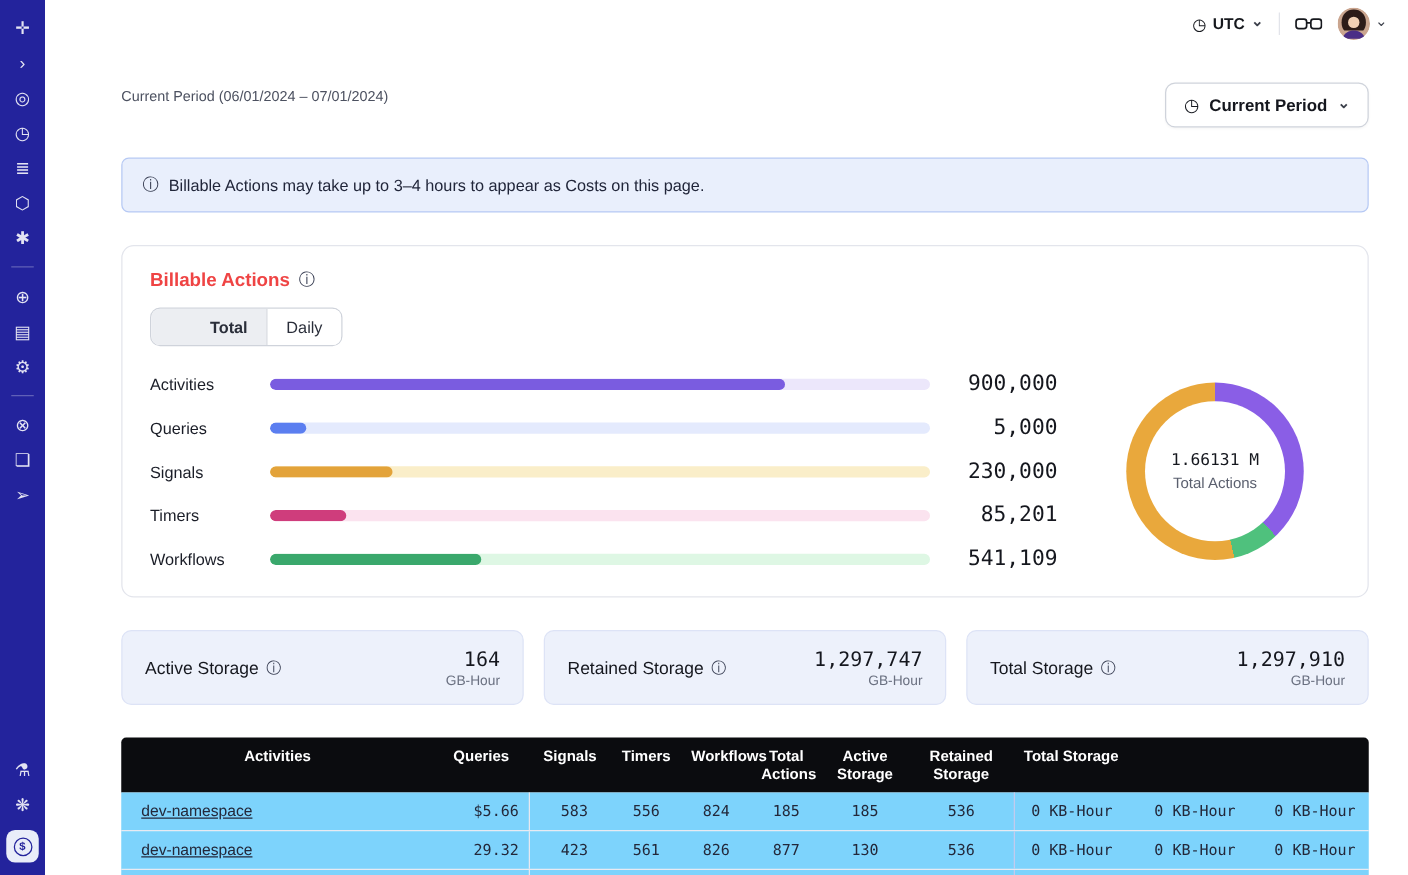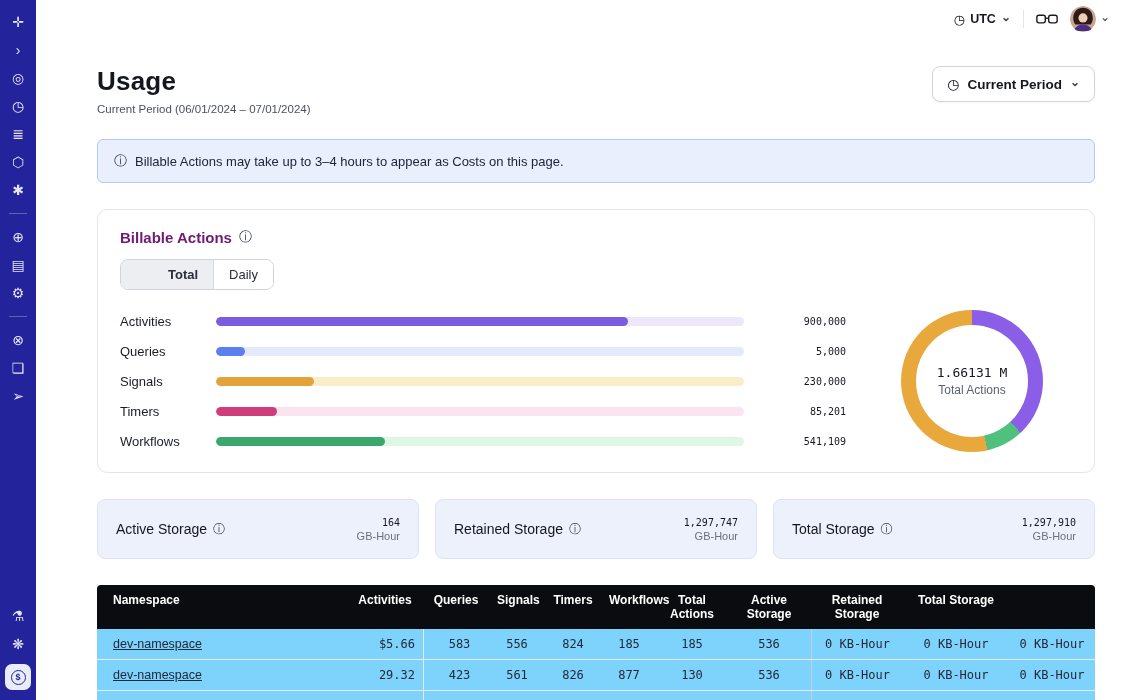--- a/index.html
+++ b/index.html
@@ -44,53 +44,53 @@
   .period-glyph { font-size:14px; font-weight:400; }
 
   .banner { margin-top:24px; background:#e9effc; border:1px solid #b6c9f4; border-radius:6px;
     padding:12px 16px; font-size:13px; color:#21263a; display:flex; align-items:center; gap:8px; }
   .info-glyph { font-size:13px; color:#373d52; cursor:pointer; }
 
   
   .card { margin-top:26px; border:1px solid #e3e5ec; border-radius:10px; padding:18px 22px 20px;
     background:#fff; }
   .card-title-row { display:flex; align-items:center; gap:7px; }
-  .card-title { font-size:15px; font-weight:600; color:#701a75; }
+  .card-title { font-size:15px; font-weight:600; color:#ef4444; }
   .tabs { display:inline-flex; border:1px solid #cfd3db; border-radius:8px; overflow:hidden;
     margin-top:13px; }
   .tab { background:#fff; border:none; padding:7px 15px; font-size:13px; cursor:pointer;
     font-family:"Liberation Sans",sans-serif; color:#2a2e3a; }
   .tab + .tab { border-left:1px solid #d6d9e0; }
   .tab.active { background:#eceef2; font-weight:700;padding-left:47px; }
 
   .chart-row { display:flex; align-items:center; gap:26px; margin-top:20px; }
   .bars { flex:1; display:flex; flex-direction:column; gap:15px; min-width:0; }
   .bar-row { display:grid; grid-template-columns:86px 1fr 92px; align-items:center; gap:10px; }
   .bar-label { font-size:13px; color:#1a1d27; }
   .bar-track { height:9px; border-radius:5px; position:relative; overflow:hidden; }
   .bar-fill { position:absolute; left:0; top:0; height:100%; border-radius:5px; }
-  .bar-value { font-family:"DejaVu Sans Mono", monospace; font-size:10px; text-align:right; color:#15171e; }
+  .bar-value { font-family:"DejaVu Sans Mono", monospace; font-size:17px; text-align:right; color:#15171e; }
 
   .donut-wrap { width:200px; flex:none; display:flex; justify-content:center; }
   .donut { width:142px; height:142px; border-radius:50%; position:relative; }
   .donut-hole { position:absolute; inset:15px; background:#fff; border-radius:50%; }
   .donut-center { position:absolute; inset:0; display:flex; flex-direction:column;
     align-items:center; justify-content:center; gap:3px; }
   .donut-value { font-family:"DejaVu Sans Mono", monospace; font-size:13px; color:#15171e; }
   .donut-label { font-size:12px; color:#5a5f6e; }
 
   
   .storage-row { display:flex; gap:16px; margin-top:26px; }
   .scard { flex:1; background:#edf1fb; border:1px solid #dde3f6; border-radius:8px;
     padding:12px 18px; display:flex; align-items:center; justify-content:space-between; min-height:60px; }
   .scard-label-wrap { display:flex; align-items:center; gap:6px; }
   .scard-label { font-size:14px; color:#15171e; }
   .scard-info { font-size:12px; color:#3c4256; cursor:pointer; }
   .scard-val-wrap { text-align:right; }
-  .scard-value { font-family:"DejaVu Sans Mono", monospace; font-size:10px; color:#15171e; }
+  .scard-value { font-family:"DejaVu Sans Mono", monospace; font-size:16px; color:#15171e; }
   .scard-unit { font-size:11px; color:#6a7080; margin-top:2px; }
 
   
   .table-wrap { margin-top:26px; }
   .thead, .trow { display:grid;
     grid-template-columns:250px 76px 66px 56px 56px 56px 70px 84px 92px 106px 86px; }
   .thead { background:#0b0c0f; border-radius:4px 4px 0 0; }
   .thead .tcell { color:#fff; font-size:12px; font-weight:700; padding:8px 8px; }
   .trow { border-bottom:1px solid #e8eaf2; background:#7dd3fc; }
   .trow .tcell { font-size:12.5px; padding:8px 8px; color:#23283a; }
@@ -160,21 +160,20 @@
           </svg>
         </span>
         <span class="chev">⌄</span>
       </div>
     </header>
 
     <div class="content">
 
       <div class="page-head">
         <div>
-          <h1 class="page-title">Usage</h1>
           <div class="page-subtitle">Current Period (06/01/2024 – 07/01/2024)</div>
         </div>
         <button class="period-btn">
           <span class="period-glyph">◷</span>
           <span>Current Period</span>
           <span class="chev">⌄</span>
         </button>
       </div>
 
       <div class="banner">
@@ -269,21 +268,20 @@
             </div>
             <div class="scard-val-wrap">
               <div class="scard-value">1,297,910</div>
               <div class="scard-unit">GB-Hour</div>
             </div>
           </div>
         </div>
 
       <div class="table-wrap">
         <div class="thead" id="thead">
-            <div class="tcell th c0">Namespace</div>
             <div class="tcell th c2">Activities</div>
             <div class="tcell th c3">Queries</div>
             <div class="tcell th c4">Signals</div>
             <div class="tcell th c5">Timers</div>
             <div class="tcell th c6">Workflows</div>
             <div class="tcell th c7">Total Actions</div>
             <div class="tcell th c8">Active Storage</div>
             <div class="tcell th c9">Retained Storage</div>
             <div class="tcell th c10">Total Storage</div>
           </div>

